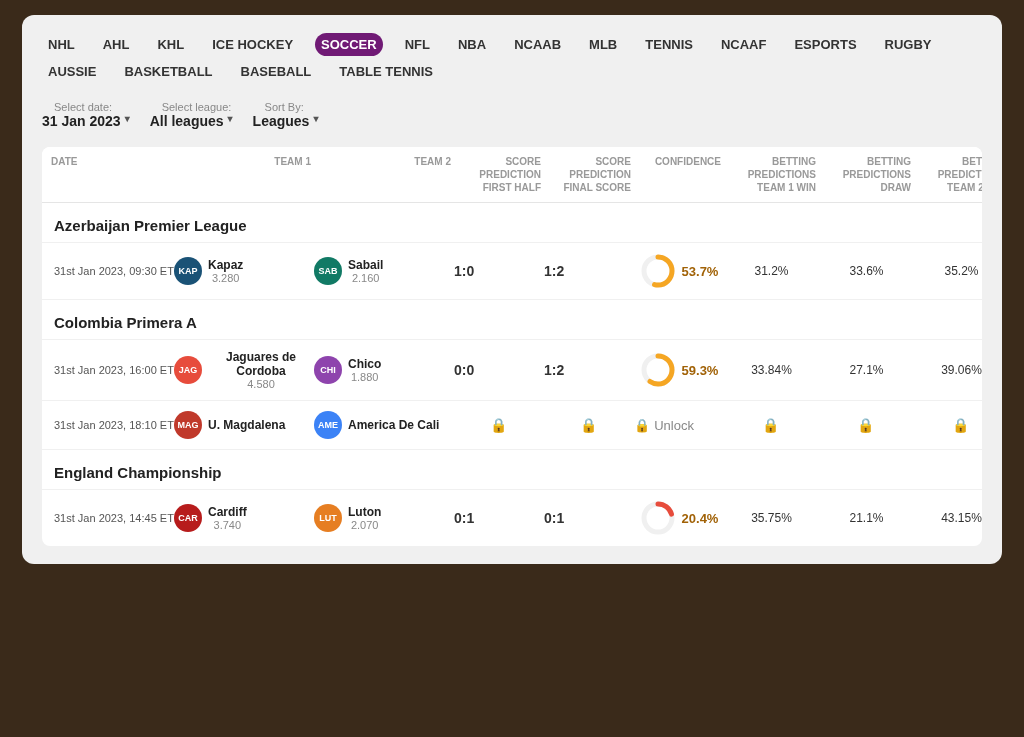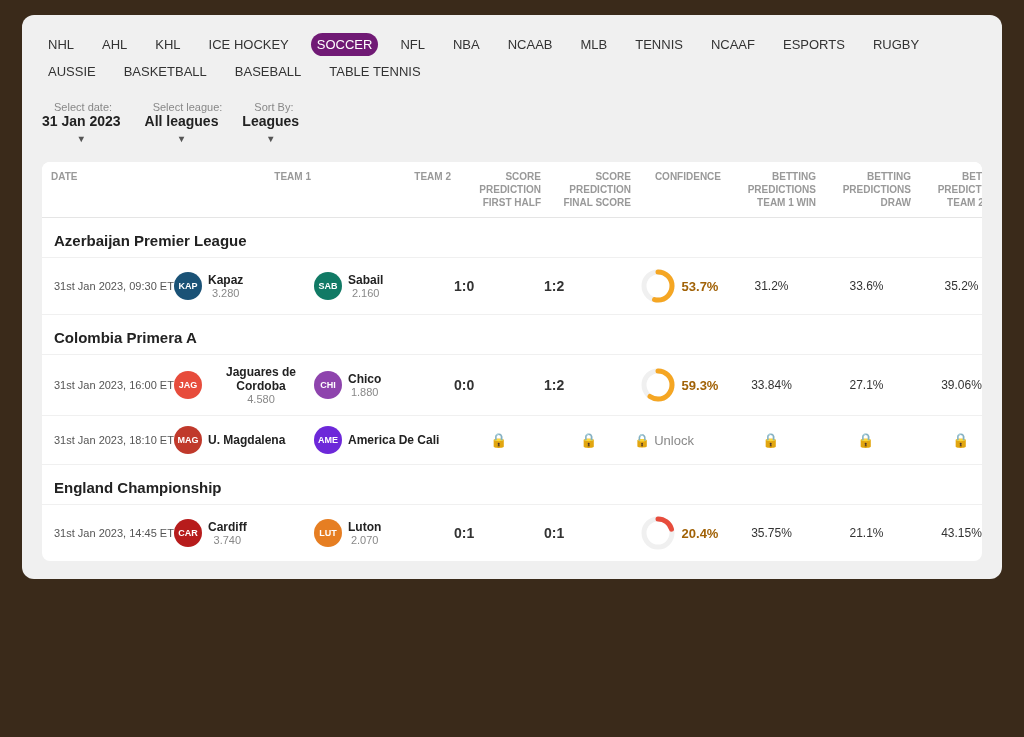--- a/index.html
+++ b/index.html
@@ -21,21 +21,21 @@
     }
     
     .nav {
       display: flex;
       flex-wrap: wrap;
       gap: 4px 16px;
       margin-bottom: 18px;
     }
     .nav-item {
       font-size: 13px;
-      font-weight: 400;
+      font-weight: 700;
       color: #333;
       cursor: pointer;
       padding: 4px 6px;
       border-radius: 20px;
       white-space: nowrap;
     }
     .nav-item.active {
       background: #701a75;
       color: #fff;
     }
@@ -53,24 +53,22 @@
     .filter-label {
       font-size: 11px;
       color: #888;
       margin-left: 12px;
     }
     .filter-value {
       font-size: 14px;
       font-weight: 700;
       color: #222;
       display: flex;
-      align-items: center;
       gap: 4px;
       cursor: pointer;
-      flex-direction: column;
     }
     .filter-value .chevron { font-size: 10px; color: #555; }
     .search-box {
       margin-left: auto;
       display: flex;
       align-items: center;
       background: #fff;
       border-radius: 25px;
       padding: 6px 14px;
       gap: 8px;
@@ -345,21 +343,21 @@
             <div class="team-cell">
       <div class="team-logo" style="background:#c0392b;color:#fff">MAG</div>
       <div class="team-info">
         <span class="team-name">U. Magdalena</span>
         <span class="team-odds"></span>
       </div>
     </div>
           </div>
           <div class="cell">
             <div class="team-cell">
-      <div class="team-logo" style="background:#6d28d9;color:#fff">AME</div>
+      <div class="team-logo" style="background:#3b82f6;color:#fff">AME</div>
       <div class="team-info">
         <span class="team-name">America De Cali</span>
         <span class="team-odds"></span>
       </div>
     </div>
           </div>
           <div class="cell lock-cell">
             <span>🔒</span>
           </div>
           <div class="cell lock-cell">

